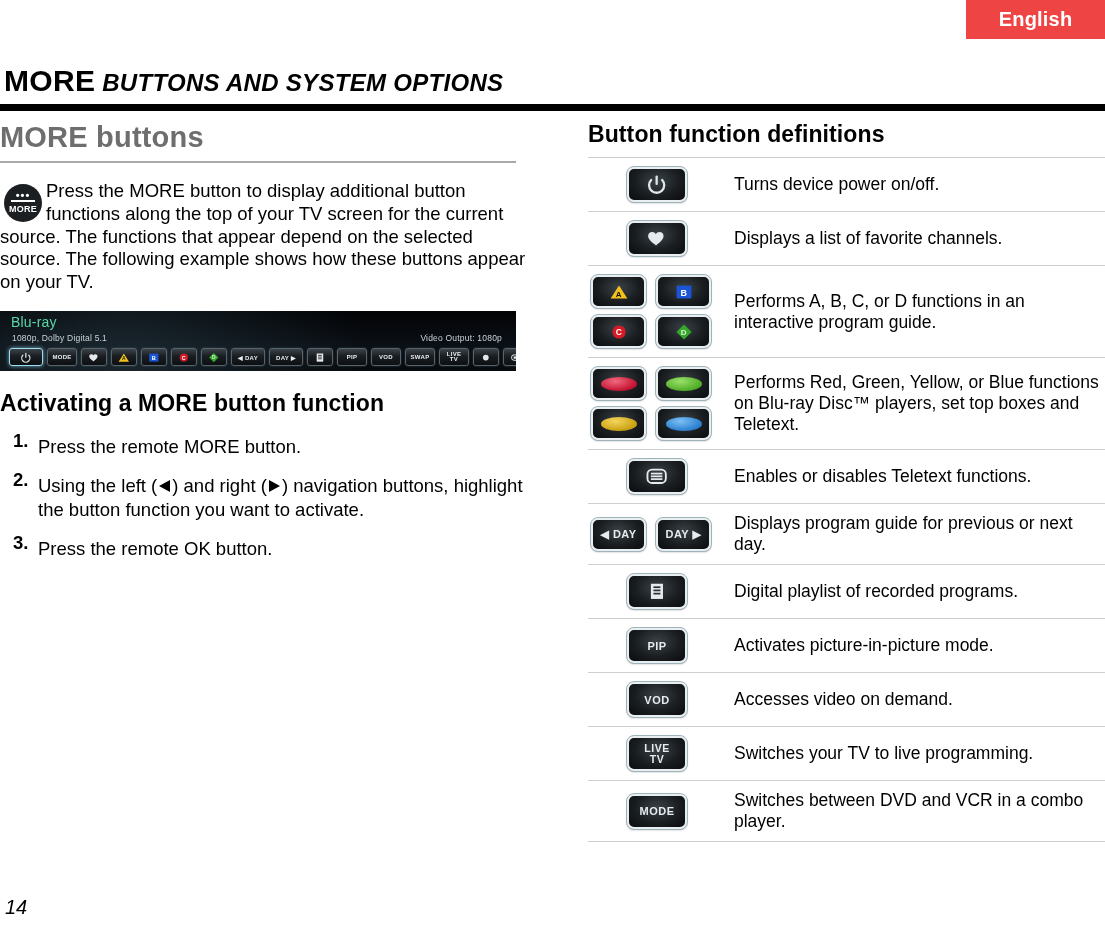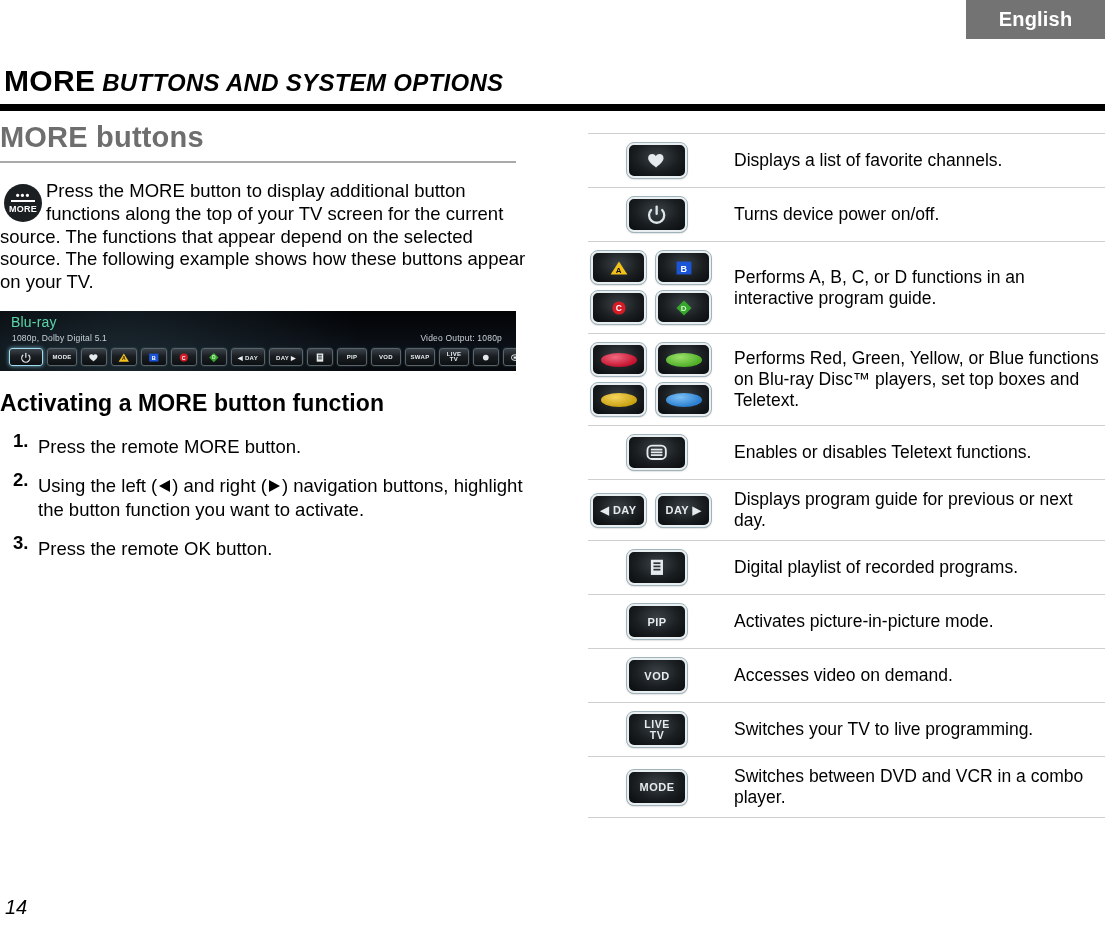--- a/index.html
+++ b/index.html
@@ -9,21 +9,21 @@
     font-family: "Liberation Sans", sans-serif;
     color: #000;
     overflow: hidden;
   }
   .page { position: relative; width: 1105px; height: 929px; }
 
   
   .lang-tab {
     position: absolute; right: 0; top: 0;
     width: 139px; height: 39px;
-    background: #737373;
+    background: #ef4444;
     color: #ffffff;
     font-size: 20px; font-weight: bold;
     display: flex; align-items: center; justify-content: center;
     letter-spacing: .2px;
   }
   .chapter-title {
     position: absolute; left: 4px; top: 64px;
     font-size: 30px; font-weight: bold;
     letter-spacing: .3px;
     white-space: nowrap;
@@ -303,48 +303,49 @@
               </svg></span><span>) navigation buttons, highlight the button function you want to activate.</span></div>
       </div>
       <div class="step">
         <div class="step-num">3.</div>
         <div class="step-txt">Press the remote OK button.</div>
       </div>
     </div>
   </div>
 
   <div class="col-right">
+    <h2 class="sec-black">Button function definitions</h2>
     <table class="deftable">
       <tbody id="defrows">
-          <tr>
-            <td class="icons">
-              <div class="icon-grid">
-                <div class="key">
-                  <svg width="25.299999999999997" height="20.7" viewBox="0 0 22 18">
-                    <path d="M11 15.4C6 11.8 3.6 9.6 3.6 6.9c0-2 1.6-3.4 3.5-3.4 1.4 0 2.6.8 3.2 1.9.6-1.1 1.8-1.9 3.2-1.9 1.9 0 3.5 1.4 3.5 3.4 0 2.7-2.4 4.9-7 8.5z" fill="#e4eaed"></path>
-                  </svg>
-                </div>
-              </div>
-            </td>
-            <td class="desc">Displays a list of favorite channels.</td>
-          </tr>
           <tr>
             <td class="icons">
               <div class="icon-grid">
                 <div class="key">
                   <svg width="25.299999999999997" height="20.7" viewBox="0 0 22 18">
                     <g stroke="#dfe6ea" stroke-width="2" fill="none" stroke-linecap="round">
         <path d="M6.2 5.2a6.6 6.6 0 1 0 9.6 0"></path>
                       <line x1="11" y1="2.2" x2="11" y2="8.6"></line>
                     </g>
                   </svg>
                 </div>
               </div>
             </td>
             <td class="desc">Turns device power on/off.</td>
+          </tr>
+          <tr>
+            <td class="icons">
+              <div class="icon-grid">
+                <div class="key">
+                  <svg width="25.299999999999997" height="20.7" viewBox="0 0 22 18">
+                    <path d="M11 15.4C6 11.8 3.6 9.6 3.6 6.9c0-2 1.6-3.4 3.5-3.4 1.4 0 2.6.8 3.2 1.9.6-1.1 1.8-1.9 3.2-1.9 1.9 0 3.5 1.4 3.5 3.4 0 2.7-2.4 4.9-7 8.5z" fill="#e4eaed"></path>
+                  </svg>
+                </div>
+              </div>
+            </td>
+            <td class="desc">Displays a list of favorite channels.</td>
           </tr>
           <tr>
             <td class="icons">
               <div class="icon-grid two-col">
                 <div class="key small">
                   <svg width="22" height="18" viewBox="0 0 22 18">
                     <polygon points="11,2.4 19.4,15.6 2.6,15.6" fill="#f2c21b"></polygon>
                     <text x="11" y="13.6" font-family="Liberation Sans, sans-serif" font-size="8" font-weight="bold" fill="#111" text-anchor="middle">A</text>
                   </svg>
                 </div>

